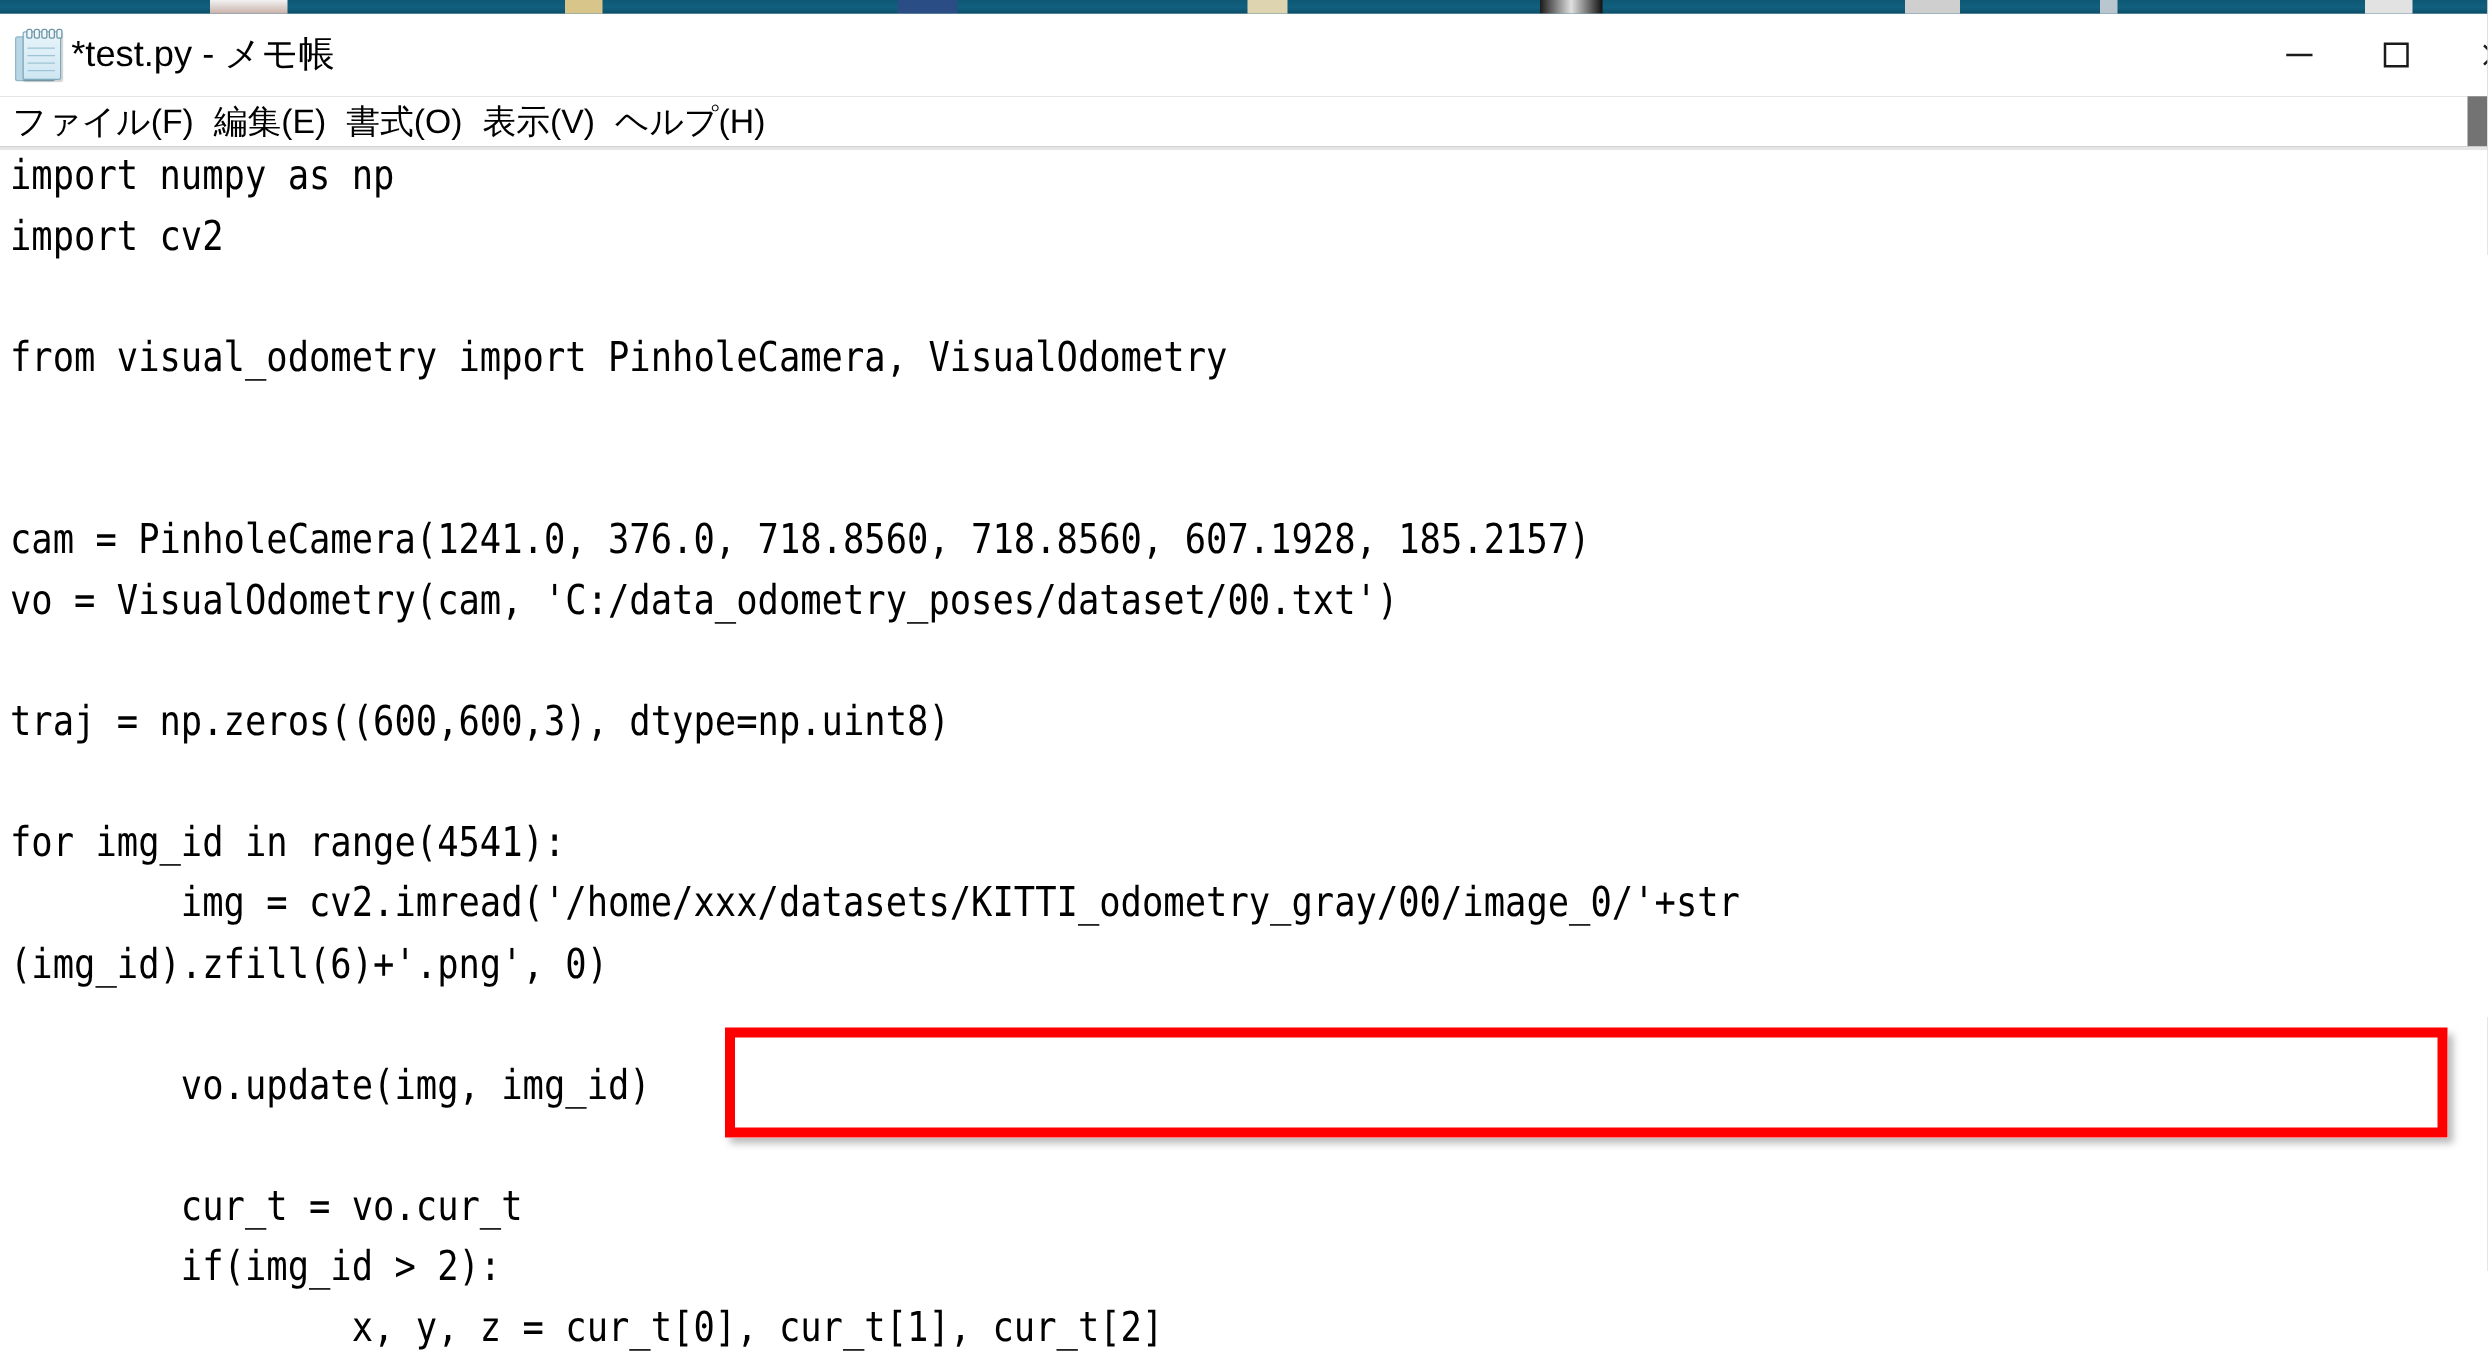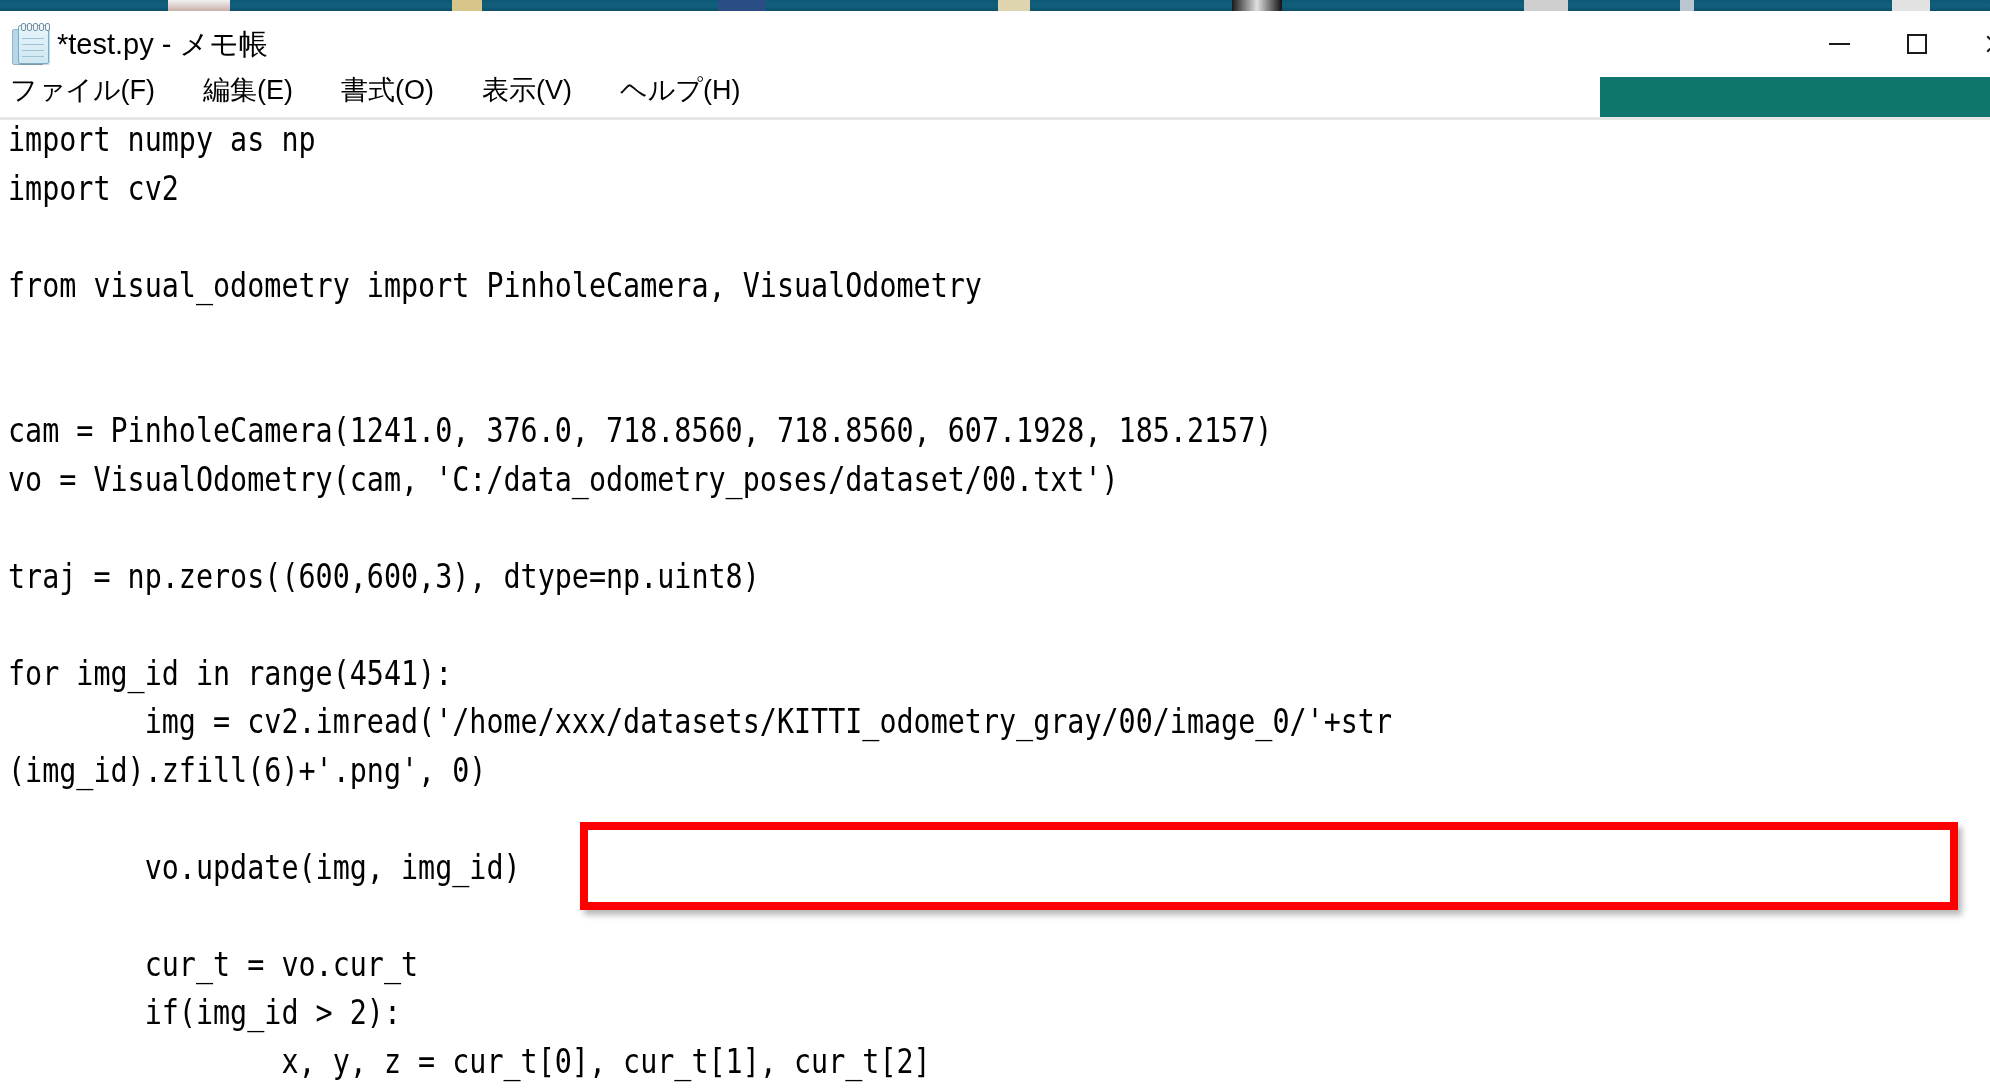--- a/index.html
+++ b/index.html
@@ -12,21 +12,21 @@
     width: 1990px;
     height: 1089px;
     overflow: hidden;
     font-family: "Liberation Sans", sans-serif;
   }
 
   #app {
     position: relative;
     width: 1990px;
     height: 1089px;
-    background: #0f766e;
+    background: #737373;
     overflow: hidden;
   }
 
   
   .top-strip {
     position: absolute;
     left: 0; top: 0;
     width: 1990px;
     height: 11px;
     background: #125d7c;
@@ -148,27 +148,27 @@
     background: #1a1a1a;
   }
   .glyph-close::before { transform: rotate(45deg); }
   .glyph-close::after  { transform: rotate(-45deg); }
   .win-btn.close { margin-right: -44px; }
 
   
   .menubar {
     position: absolute;
     left: 0; top: 77px;
-    width: 1600px;
+    width: 1974px;
     height: 40px;
     background: #ffffff;
     display: flex;
+    align-items: center;
     padding-left: 2px;
     box-sizing: border-box;
-    gap: 32px;
   }
   .menu-item {
     font-size: 27px;
     color: #000000;
     padding: 0 8px;
     white-space: nowrap;
     line-height: 1;
   }
 
   .menu-sep {

